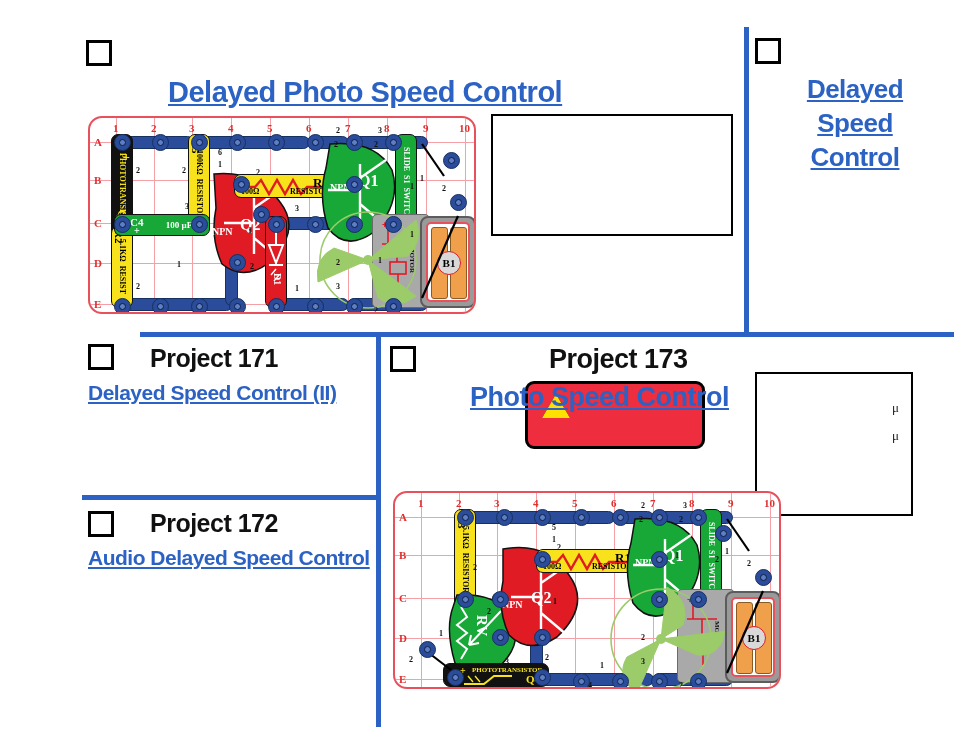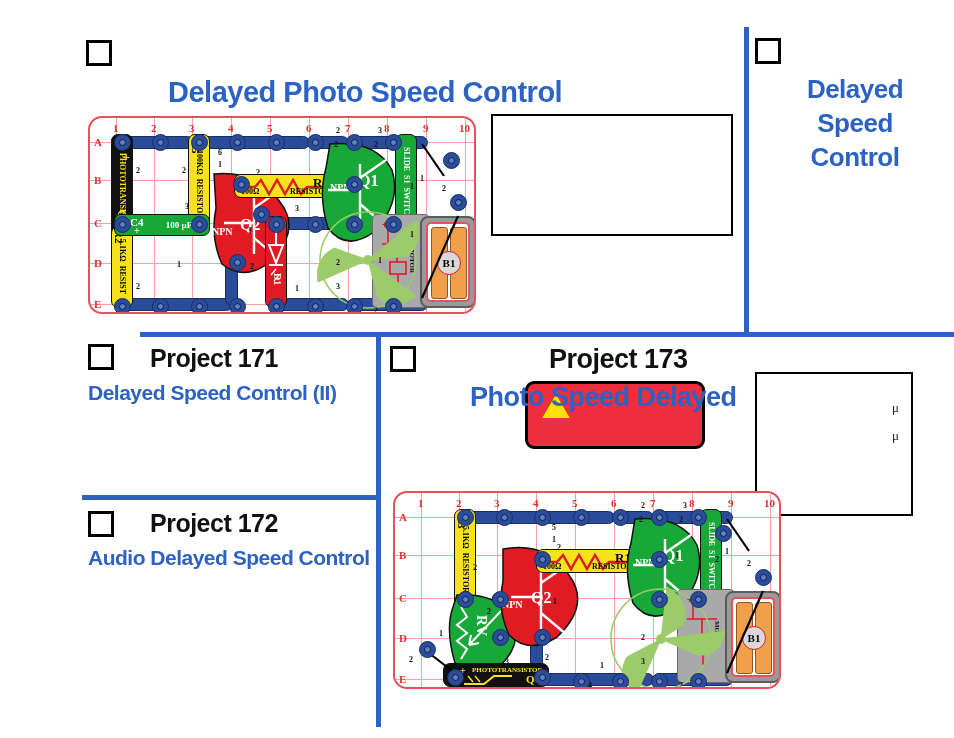--- a/index.html
+++ b/index.html
@@ -2,21 +2,21 @@
 <html><head>
 <meta charset="utf-8">
 <style>
   html,body{margin:0;padding:0;background:#fff;}
   body{width:954px;height:738px;position:relative;overflow:hidden;
        font-family:"Liberation Sans",sans-serif;}
 
   
   .chk{width:26px;height:26px;border:3px solid #000;background:#fff;box-sizing:border-box;flex:0 0 auto;}
   .ptitle{font-weight:bold;color:#111;letter-spacing:-.5px;white-space:nowrap;}
-  .psub{font-weight:bold;color:#2B62C4;letter-spacing:-.5px;white-space:nowrap;}
+  .psub{font-weight:bold;color:#2B62C4;letter-spacing:-.5px;white-space:nowrap;text-decoration:underline;}
   .writebox{border:2px solid #000;background:#fff;box-sizing:border-box;position:relative;}
   .wb-unit{position:absolute;font-family:"Liberation Serif",serif;font-size:13px;color:#222;}
   .warnbox{background:#EE2E3E;border:3px solid #000;border-radius:9px;box-sizing:border-box;position:relative;}
   .tri{position:absolute;width:0;height:0;}
 
   .divider{position:absolute;background:#2B62C4;}
 
   
   .board{position:absolute;background:#fff;border:2px solid #E8505B;border-radius:14px;
          box-sizing:border-box;overflow:hidden;}
@@ -278,21 +278,21 @@
 <div style="position:absolute;left:88px;top:509px;display:flex;align-items:center;">
   <div class="chk"></div>
   <div class="ptitle" style="font-size:25px;margin-left:36px;">Project 172</div>
 </div>
 <div class="psub" style="position:absolute;left:88px;top:546px;font-size:21px;">Audio Delayed Speed Control</div>
 
 <div style="position:absolute;left:390px;top:344px;width:460px;height:30px;display:flex;align-items:center;">
   <div class="chk"></div>
   <div class="ptitle" style="font-size:27px;margin-left:133px;">Project 173</div>
 </div>
-<div class="psub" style="position:absolute;left:470px;top:382px;font-size:27px;">Photo Speed Delayed</div>
+<div class="psub" style="position:absolute;left:470px;top:382px;font-size:27px;">Photo Speed Control</div>
 
 <div class="board" style="left:393px;top:491px;width:388px;height:198px;">
   <div class="grid-line" style="left:0;top:24px;width:100%;height:1.4px;"></div>
   <div class="grid-line" style="left:0;top:62px;width:100%;height:1.4px;"></div>
   <div class="grid-line" style="left:0;top:105px;width:100%;height:1.4px;"></div>
   <div class="grid-line" style="left:0;top:145px;width:100%;height:1.4px;"></div>
   <div class="grid-line" style="left:0;top:186px;width:100%;height:1.4px;"></div>
   <div class="grid-line" style="left:26px;top:0;width:1.4px;height:100%;"></div>
   <div class="grid-line" style="left:64px;top:0;width:1.4px;height:100%;"></div>
   <div class="grid-line" style="left:102px;top:0;width:1.4px;height:100%;"></div>

